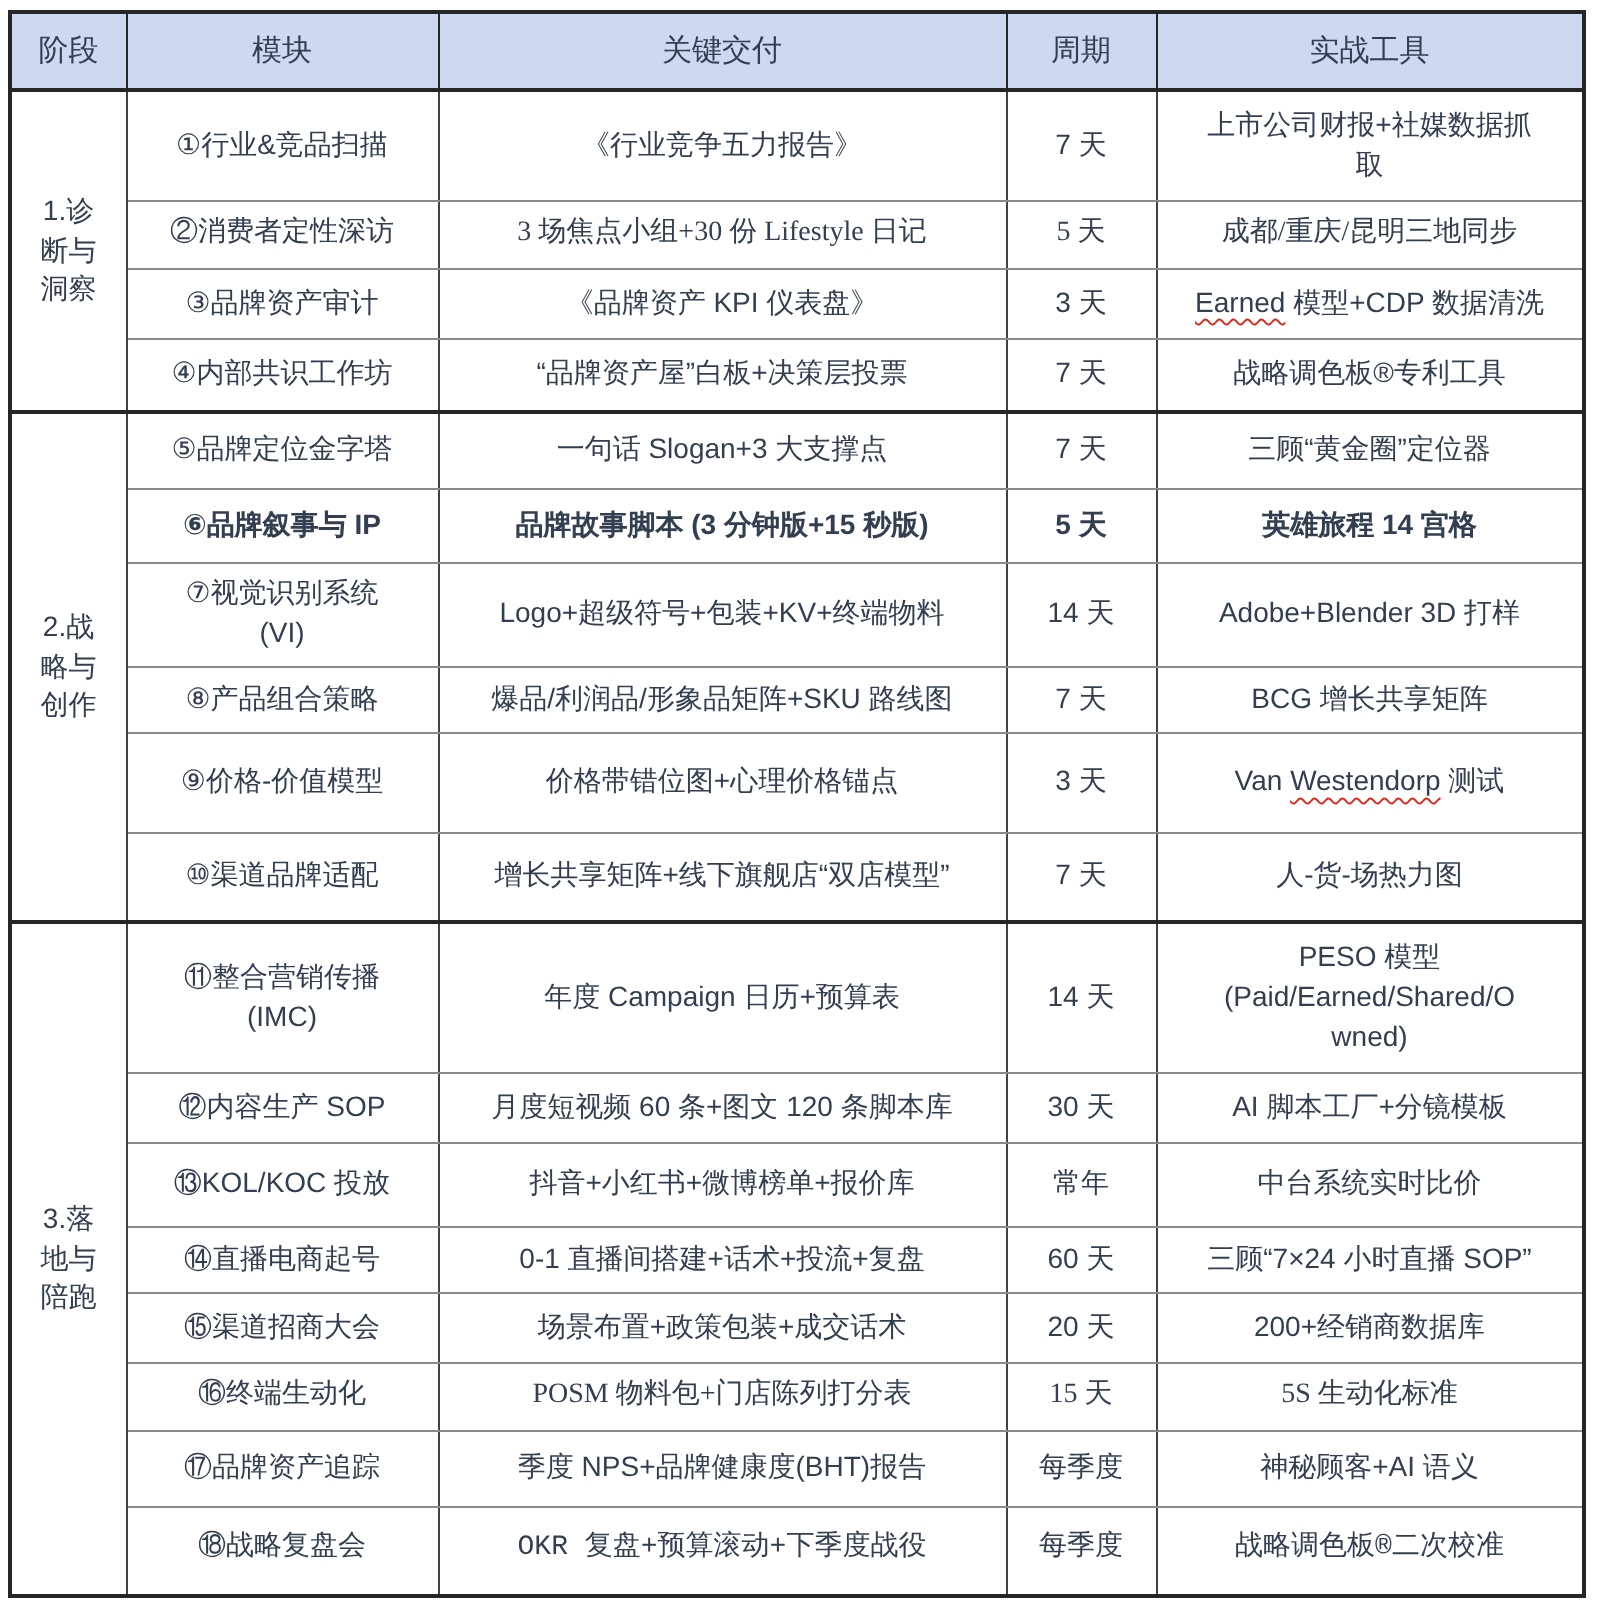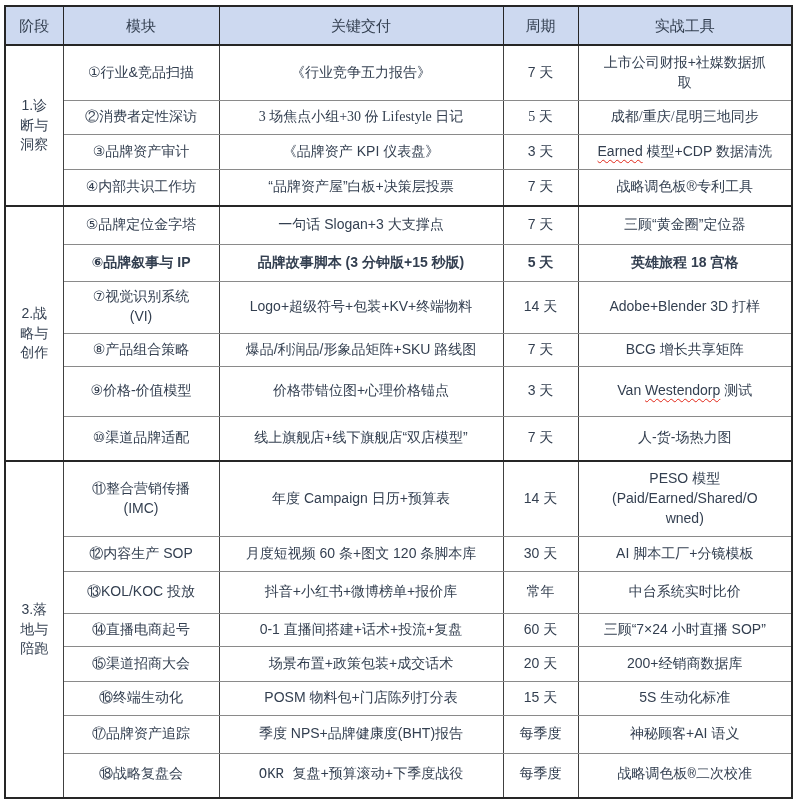--- a/index.html
+++ b/index.html
@@ -124,21 +124,21 @@
 创作</td>
         <td class="module-cell">⑤品牌定位金字塔</td>
         <td class="deliverable-cell">一句话 Slogan+3 大支撑点</td>
         <td class="period-cell">7 天</td>
         <td class="tool-cell">三顾“黄金圈”定位器</td>
       </tr>
       <tr style="height: 37px; font-weight: bold;">
         <td class="module-cell">⑥品牌叙事与 IP</td>
         <td class="deliverable-cell">品牌故事脚本 (3 分钟版+15 秒版)</td>
         <td class="period-cell">5 天</td>
-        <td class="tool-cell">英雄旅程 18 宫格</td>
+        <td class="tool-cell">英雄旅程 14 宫格</td>
       </tr>
       <tr style="height: 52px; margin-left: 48px;">
         <td class="module-cell">⑦视觉识别系统
 (VI)</td>
         <td class="deliverable-cell">Logo+超级符号+包装+KV+终端物料</td>
         <td class="period-cell">14 天</td>
         <td class="tool-cell">Adobe+Blender 3D 打样</td>
       </tr>
       <tr style="height: 33px;">
         <td class="module-cell">⑧产品组合策略</td>
@@ -147,21 +147,21 @@
         <td class="tool-cell">BCG 增长共享矩阵</td>
       </tr>
       <tr style="height: 50px;">
         <td class="module-cell">⑨价格-价值模型</td>
         <td class="deliverable-cell">价格带错位图+心理价格锚点</td>
         <td class="period-cell">3 天</td>
         <td class="tool-cell"><span>Van </span><span class="wavy">Westendorp</span><span> 测试</span></td>
       </tr>
       <tr style="height: 45px;">
         <td class="module-cell">⑩渠道品牌适配</td>
-        <td class="deliverable-cell">线上旗舰店+线下旗舰店“双店模型”</td>
+        <td class="deliverable-cell">增长共享矩阵+线下旗舰店“双店模型”</td>
         <td class="period-cell">7 天</td>
         <td class="tool-cell">人-货-场热力图</td>
       </tr>
     </tbody>
     <tbody>
       <tr style="height: 75px;">
         <td class="phase-cell" rowspan="8">3.落
 地与
 陪跑</td>
         <td class="module-cell">⑪整合营销传播
@@ -189,21 +189,21 @@
         <td class="deliverable-cell">0-1 直播间搭建+话术+投流+复盘</td>
         <td class="period-cell">60 天</td>
         <td class="tool-cell">三顾“7×24 小时直播 SOP”</td>
       </tr>
       <tr style="height: 35px;">
         <td class="module-cell">⑮渠道招商大会</td>
         <td class="deliverable-cell">场景布置+政策包装+成交话术</td>
         <td class="period-cell">20 天</td>
         <td class="tool-cell">200+经销商数据库</td>
       </tr>
-      <tr style="height: 34px;">
+      <tr style="height: 34px; font-family: Liberation Serif, serif;">
         <td class="module-cell">⑯终端生动化</td>
         <td class="deliverable-cell">POSM 物料包+门店陈列打分表</td>
         <td class="period-cell">15 天</td>
         <td class="tool-cell">5S 生动化标准</td>
       </tr>
       <tr style="height: 38px;">
         <td class="module-cell">⑰品牌资产追踪</td>
         <td class="deliverable-cell">季度 NPS+品牌健康度(BHT)报告</td>
         <td class="period-cell">每季度</td>
         <td class="tool-cell">神秘顾客+AI 语义</td>

